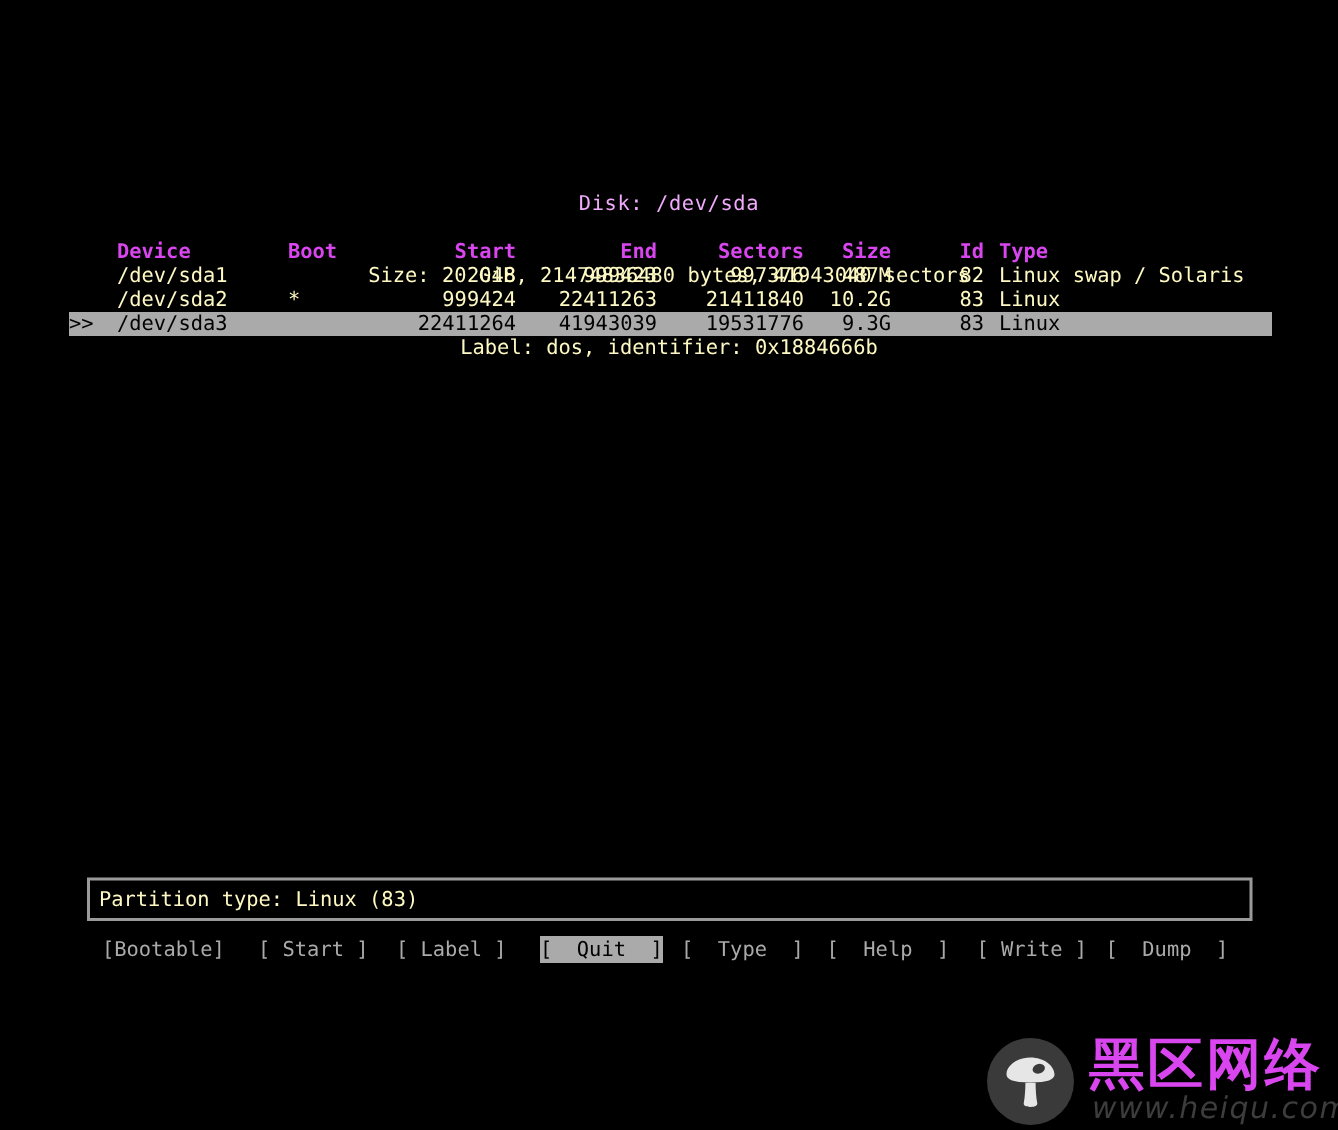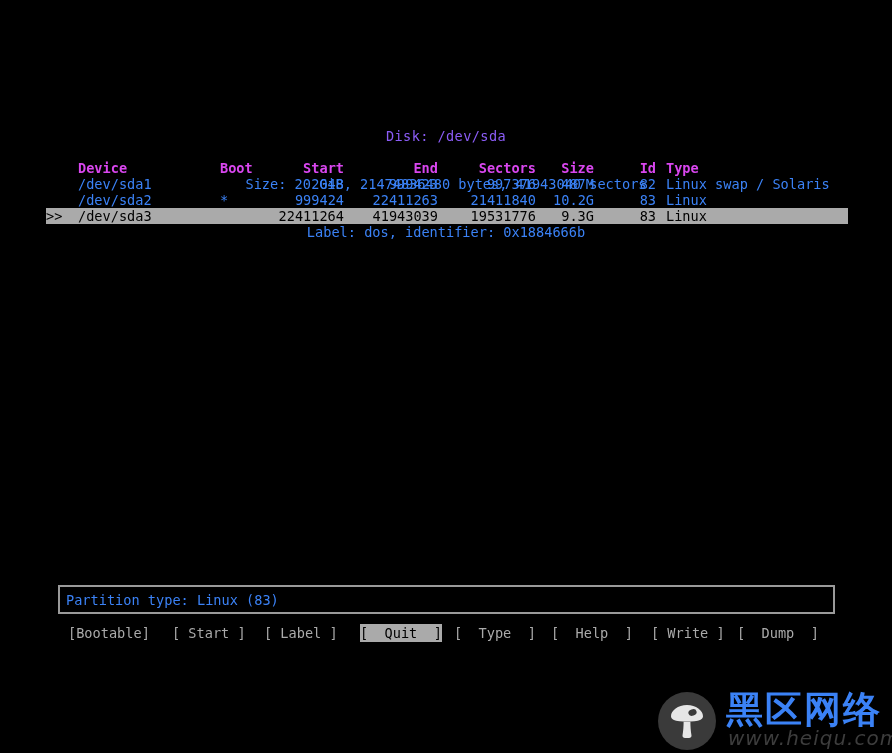--- a/index.html
+++ b/index.html
@@ -15,36 +15,36 @@
   
   .mono{
     font-size:13.6px;
     line-height:16px;
     letter-spacing:0;
     white-space:pre;
     font-family:"DejaVu Sans Mono","Liberation Mono",monospace;
   }
   .abs{position:absolute;}
 
-  .bright{color:#8b5cf6;}
-  .dim{color:#3b82f6;}
+  .bright{color:#f0abfc;}
+  .dim{color:#fef9c3;}
   .hdr{color:#d946ef;font-weight:bold;}
 
   
   #disk-header{left:0;top:96px;width:892px;text-align:center;}
   #disk-header div{height:16px;}
   #disk-title{letter-spacing:.4px;}
 
   
   #ptable{left:0;top:160px;width:892px;}
   .prow{position:relative;height:16px;}
   .cell{position:absolute;top:0;height:16px;}
   .c-cursor{left:46px;width:28px;text-align:left;}
   .c-device{left:78px;}
-  .c-boot{left:192px;margin-left:28px;}
+  .c-boot{left:192px;}
   .c-start{left:262px;width:82px;text-align:right;}
   .c-end{left:352px;width:86px;text-align:right;}
   .c-sectors{left:446px;width:90px;text-align:right;}
   .c-size{left:548px;width:46px;text-align:right;}
   .c-id{left:638px;width:18px;text-align:right;}
   .c-type{left:666px;}
 
   .prow.selected{
     background:#aaaaaa;
     width:802px;margin-left:46px;
@@ -78,21 +78,21 @@
   }
   .mbtn.active{background:#aaaaaa;color:#000000;}
 
   
   #help-line{left:0;top:672px;width:892px;text-align:center;}
 
   
   #watermark{position:absolute;left:658px;top:692px;width:230px;height:58px;}
   #wm-logo{position:absolute;left:0;top:0;width:58px;height:58px;}
   #wm-cn{position:absolute;left:68px;top:-2px;font-size:37px;line-height:40px;
-    color:#3b82f6;font-family:"DejaVu Sans","Liberation Sans",sans-serif;
+    color:#d946ef;font-family:"DejaVu Sans","Liberation Sans",sans-serif;
     letter-spacing:2px;font-weight:bold;}
   #wm-url{position:absolute;left:70px;top:36px;font-size:20px;line-height:20px;
     color:#3d3d3d;font-family:"DejaVu Sans","Liberation Sans",sans-serif;
     font-style:italic;letter-spacing:1px;}
 </style>
 </head>
 <body>
 
 <div class="screen">
 

